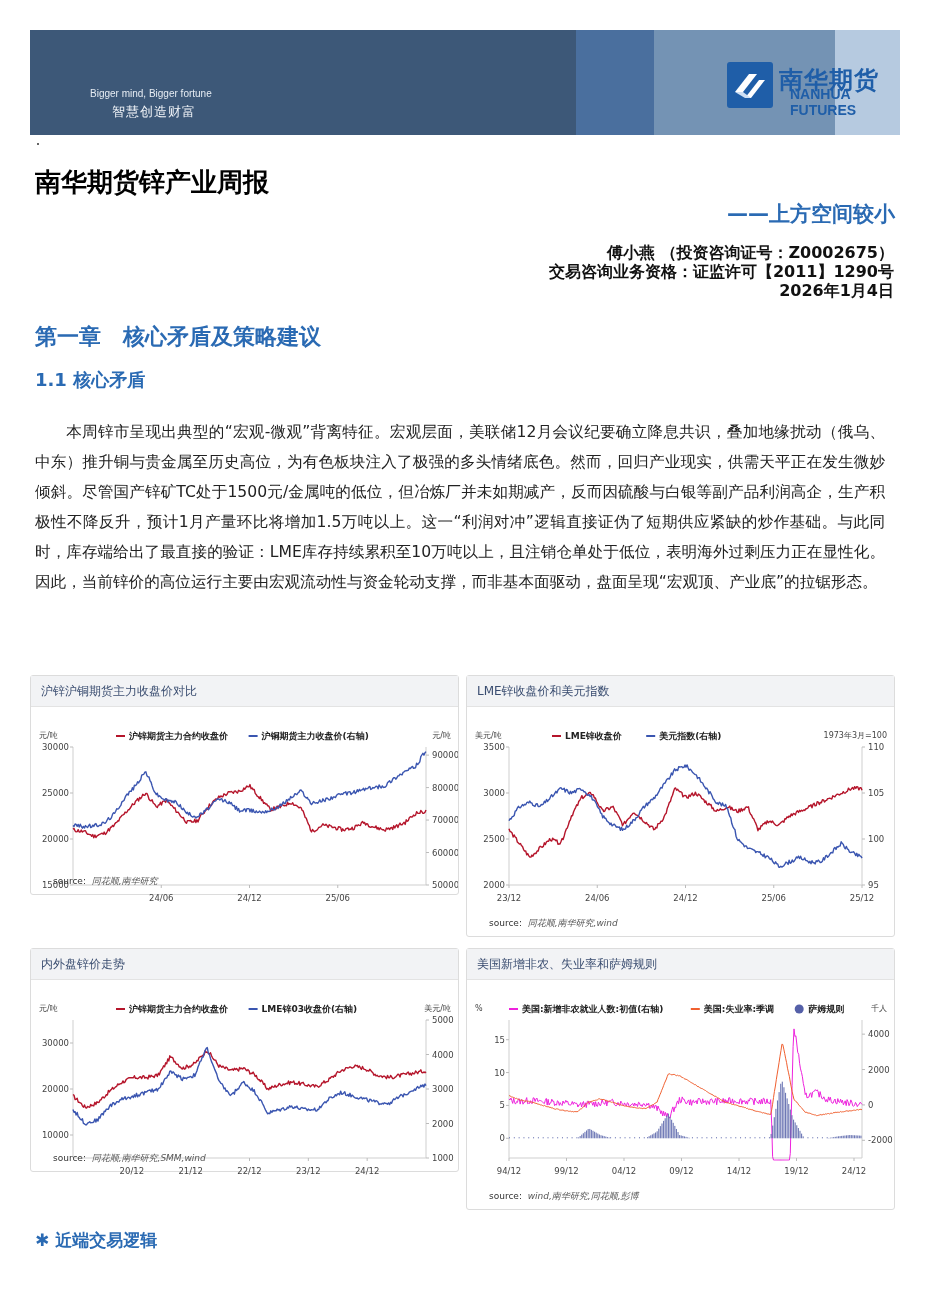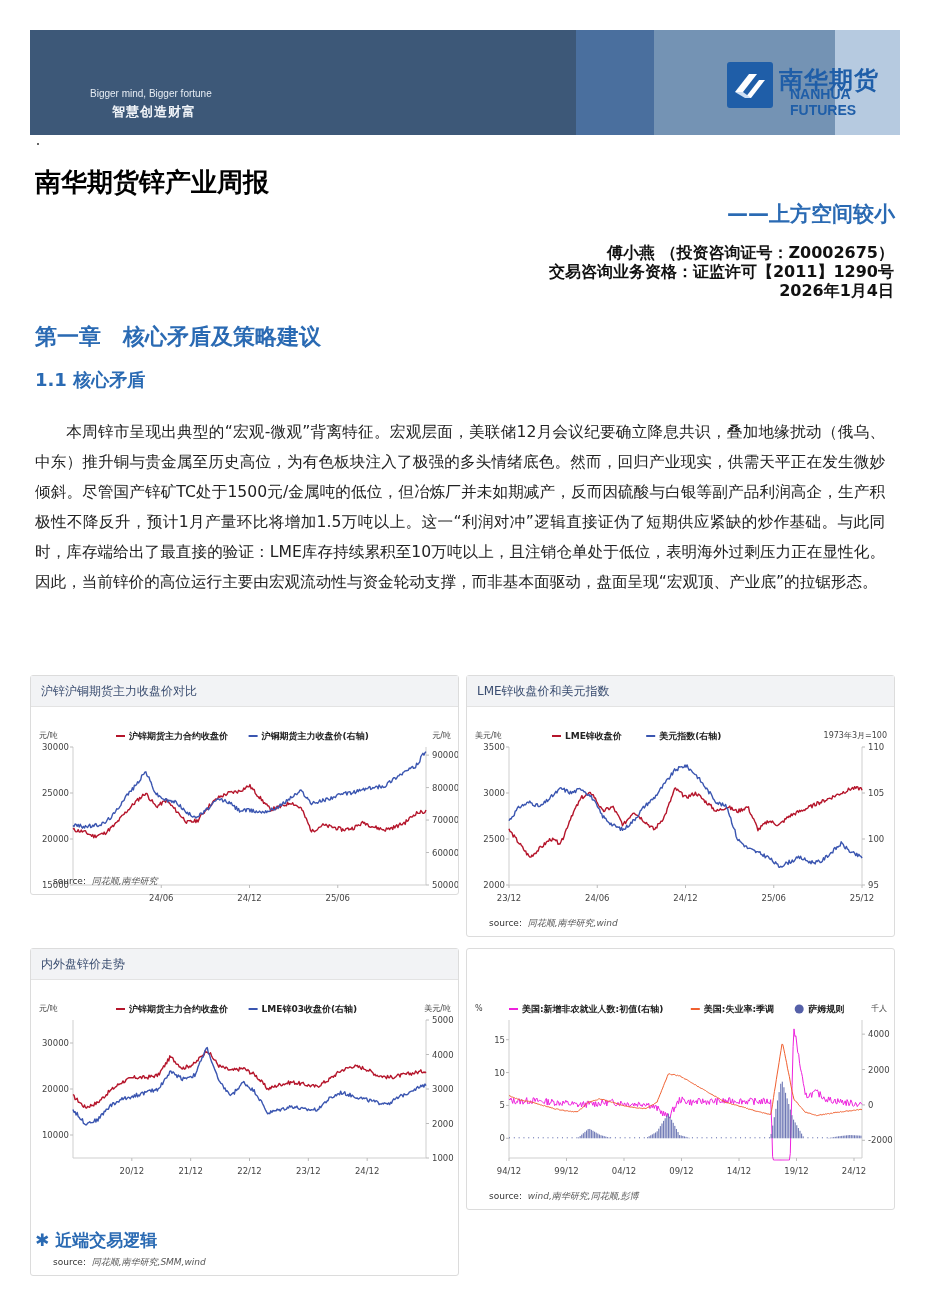--- a/index.html
+++ b/index.html
@@ -2,21 +2,21 @@
 <html><head>
 <meta charset="utf-8">
 <style>
   html, body { margin:0; padding:0; background:#ffffff; }
   body { width:930px; height:1303px; position:relative; overflow:hidden; font-family:"DejaVu Sans", sans-serif; color:#222; }
   .banner { position:absolute; left:30px; top:30px; width:870px; height:105px; background:#3d5878; overflow:hidden; }
   .banner .band1 { position:absolute; left:546px; top:0; width:78px; height:105px; background:#4a6f9e; }
   .banner .band2 { position:absolute; left:624px; top:0; width:181px; height:105px; background:#7493b4; }
   .banner .band3 { position:absolute; left:805px; top:0; width:65px; height:105px; background:#b6cae0; }
   .banner .slogan-en { position:absolute; left:60px; top:58px; font-size:10px; color:#e6ecf3; font-family:"Liberation Sans", sans-serif;text-align:right; }
-  .banner .slogan-cn { position:absolute; left:82px; top:73px; font-size:13px; color:#f2f5f9; letter-spacing:1px;font-weight:bold; }
+  .banner .slogan-cn { position:absolute; left:82px; top:73px; font-size:13px; color:#f2f5f9; letter-spacing:1px; }
   .logo { position:absolute; left:697px; top:32px; width:176px; height:48px; }
   .logo .mark { position:absolute; left:0; top:0; width:46px; height:46px; background:#1f5ea8; border-radius:3px; }
   .logo .mark svg { position:absolute; left:0; top:0; }
   .logo .name-cn { position:absolute; left:52px; top:2px; font-size:24px; font-weight:bold; color:#1f5ea8; letter-spacing:1px; }
   .logo .name-en { position:absolute; left:52px; top:24px; font-size:14px; font-weight:bold; color:#1f5ea8; font-family:"Liberation Sans", sans-serif;padding-left:11px; }
   .dot { position:absolute; left:37px; top:143px; width:2px; height:2px; background:#666; }
 
   .title { position:absolute; left:35px; top:165px; font-size:26px; font-weight:bold; color:#000000; }
   .subtitle { position:absolute; right:35px; top:200px; font-size:21px; font-weight:bold; color:#2a6ab3; }
   .meta { position:absolute; right:36px; top:243px; text-align:right; font-size:16px; font-weight:bold; line-height:19px; color:#111; }
@@ -150,21 +150,21 @@
       <line x1="306.75" y1="178" x2="306.75" y2="181" stroke="#bbb"></line>
       <text x="306.75" y="194" class="axis-lbl" text-anchor="middle">25/06</text>
       <line x1="395" y1="178" x2="395" y2="181" stroke="#bbb"></line>
       <text x="395" y="194" class="axis-lbl" text-anchor="middle">25/12</text>
       <path d="M42.0 121.8L43.0 124.5L44.1 124.9L45.1 126.0L46.2 130.0L47.2 128.0L48.2 130.0L49.3 130.9L50.3 135.0L51.4 136.1L52.4 137.1L53.5 136.5L54.5 138.7L55.5 139.4L56.6 142.6L57.6 144.1L58.7 143.9L59.7 147.7L60.7 146.6L61.8 148.9L62.8 150.1L63.9 150.1L64.9 148.1L65.9 149.2L67.0 146.9L68.0 146.3L69.1 146.5L70.1 143.9L71.2 144.0L72.2 140.2L73.2 139.3L74.3 139.8L75.3 140.3L76.4 139.4L77.4 135.8L78.4 137.6L79.5 134.8L80.5 134.2L81.6 134.2L82.6 131.6L83.7 133.7L84.7 134.0L85.7 131.1L86.8 132.6L87.8 132.5L88.9 133.8L89.9 132.9L90.9 137.2L92.0 137.0L93.0 137.1L94.1 134.3L95.1 131.5L96.1 132.6L97.2 129.0L98.2 124.9L99.3 122.0L100.3 121.1L101.4 117.8L102.4 114.2L103.4 112.9L104.5 108.8L105.5 108.7L106.6 104.8L107.6 102.4L108.6 100.6L109.7 97.8L110.7 98.4L111.8 94.3L112.8 93.3L113.8 91.3L114.9 88.6L115.9 91.5L117.0 90.3L118.0 89.2L119.1 87.7L120.1 87.9L121.1 86.8L122.2 85.5L123.2 85.4L124.3 87.5L125.3 87.8L126.3 87.7L127.4 91.0L128.4 90.9L129.5 94.5L130.5 96.2L131.6 98.5L132.6 100.1L133.6 99.6L134.7 101.4L135.7 102.4L136.8 104.6L137.8 104.1L138.8 101.7L139.9 100.6L140.9 101.0L142.0 102.7L143.0 101.7L144.0 99.9L145.1 100.0L146.1 99.2L147.2 102.0L148.2 104.9L149.3 104.7L150.3 106.8L151.3 108.3L152.4 110.5L153.4 112.6L154.5 114.8L155.5 118.8L156.5 116.7L157.6 114.5L158.6 116.5L159.7 113.8L160.7 112.5L161.7 111.4L162.8 110.9L163.8 108.7L164.9 107.7L165.9 106.4L167.0 106.1L168.0 107.1L169.0 107.9L170.1 108.4L171.1 108.5L172.2 110.0L173.2 111.9L174.2 110.5L175.3 113.4L176.3 114.8L177.4 115.3L178.4 116.5L179.5 115.5L180.5 117.5L181.5 117.7L182.6 120.3L183.6 119.2L184.7 119.2L185.7 119.6L186.7 122.7L187.8 122.3L188.8 120.4L189.9 120.9L190.9 116.6L191.9 116.6L193.0 116.3L194.0 114.1L195.1 114.3L196.1 112.7L197.2 109.3L198.2 107.2L199.2 106.3L200.3 101.2L201.3 98.7L202.4 95.3L203.4 94.6L204.4 90.6L205.5 88.2L206.5 84.7L207.6 81.4L208.6 81.0L209.6 83.2L210.7 82.3L211.7 83.8L212.8 84.8L213.8 84.7L214.9 85.5L215.9 89.9L216.9 88.8L218.0 88.4L219.0 88.6L220.1 90.9L221.1 91.2L222.1 87.9L223.2 89.4L224.2 87.5L225.3 86.0L226.3 88.8L227.4 87.9L228.4 85.1L229.4 88.0L230.5 88.9L231.5 87.1L232.6 88.1L233.6 89.1L234.6 91.3L235.7 92.0L236.7 92.3L237.8 95.5L238.8 94.0L239.8 97.1L240.9 98.1L241.9 96.4L243.0 97.9L244.0 97.5L245.1 101.5L246.1 100.9L247.1 103.7L248.2 103.9L249.2 104.4L250.3 102.6L251.3 103.5L252.3 103.2L253.4 101.8L254.4 102.9L255.5 102.7L256.5 102.9L257.5 102.4L258.6 101.7L259.6 100.4L260.7 101.0L261.7 100.3L262.8 99.1L263.8 102.6L264.8 100.3L265.9 103.0L266.9 103.3L268.0 102.8L269.0 102.4L270.0 105.4L271.1 105.5L272.1 101.9L273.2 104.9L274.2 101.5L275.3 104.0L276.3 102.2L277.3 102.9L278.4 100.6L279.4 99.9L280.5 100.3L281.5 99.8L282.5 105.0L283.6 107.3L284.6 108.3L285.7 111.0L286.7 111.8L287.7 114.2L288.8 116.4L289.8 119.1L290.9 123.7L291.9 121.3L293.0 122.2L294.0 118.7L295.0 118.9L296.1 116.7L297.1 116.9L298.2 115.0L299.2 117.0L300.2 113.8L301.3 115.7L302.3 114.6L303.4 114.2L304.4 115.5L305.4 114.0L306.5 115.6L307.5 117.1L308.6 118.1L309.6 118.6L310.7 118.5L311.7 117.6L312.7 116.8L313.8 115.6L314.8 114.8L315.9 114.1L316.9 115.3L317.9 111.6L319.0 112.0L320.0 109.9L321.1 110.5L322.1 109.0L323.2 109.9L324.2 106.9L325.2 108.6L326.3 106.5L327.3 106.7L328.4 107.9L329.4 104.9L330.4 103.8L331.5 105.4L332.5 103.3L333.6 104.4L334.6 103.2L335.6 104.1L336.7 102.9L337.7 103.5L338.8 101.8L339.8 101.7L340.9 101.0L341.9 98.7L342.9 99.0L344.0 97.8L345.0 100.8L346.1 97.3L347.1 96.3L348.1 98.9L349.2 98.6L350.2 94.7L351.3 95.1L352.3 97.6L353.3 95.4L354.4 95.7L355.4 92.7L356.5 92.9L357.5 95.0L358.6 93.7L359.6 93.4L360.6 91.6L361.7 91.5L362.7 91.2L363.8 91.6L364.8 92.0L365.8 88.8L366.9 89.3L367.9 89.9L369.0 88.2L370.0 87.3L371.1 87.3L372.1 88.0L373.1 87.5L374.2 86.6L375.2 86.6L376.3 84.7L377.3 86.1L378.3 86.1L379.4 84.9L380.4 84.2L381.5 81.1L382.5 82.6L383.5 83.2L384.6 81.6L385.6 80.6L386.7 82.3L387.7 79.6L388.8 81.5L389.8 79.6L390.8 79.9L391.9 82.9L392.9 80.7L394.0 80.8L395.0 83.2" fill="none" stroke="#b5152b" stroke-width="1.4" stroke-linejoin="round"></path>
       <path d="M42.0 113.8L43.0 111.7L44.1 112.0L45.1 109.8L46.2 109.4L47.2 108.5L48.2 104.2L49.3 103.6L50.3 101.1L51.4 99.3L52.4 100.6L53.5 100.7L54.5 99.1L55.5 97.5L56.6 98.7L57.6 97.3L58.7 97.8L59.7 95.7L60.7 95.2L61.8 95.9L62.8 94.0L63.9 95.9L64.9 96.0L65.9 98.4L67.0 98.8L68.0 99.4L69.1 96.9L70.1 96.6L71.2 99.6L72.2 99.5L73.2 99.1L74.3 97.5L75.3 97.8L76.4 96.9L77.4 94.2L78.4 95.7L79.5 92.4L80.5 94.5L81.6 92.9L82.6 91.9L83.7 89.2L84.7 87.7L85.7 89.7L86.8 88.1L87.8 86.3L88.9 84.3L89.9 85.9L90.9 83.2L92.0 81.9L93.0 80.9L94.1 80.8L95.1 82.3L96.1 82.2L97.2 81.3L98.2 85.0L99.3 82.5L100.3 83.0L101.4 85.7L102.4 86.9L103.4 84.3L104.5 86.6L105.5 84.7L106.6 85.4L107.6 83.6L108.6 85.6L109.7 82.2L110.7 81.6L111.8 81.7L112.8 81.4L113.8 82.9L114.9 83.3L115.9 83.1L117.0 84.9L118.0 84.8L119.1 86.5L120.1 88.1L121.1 88.3L122.2 87.7L123.2 89.6L124.3 88.4L125.3 92.8L126.3 93.0L127.4 93.2L128.4 94.8L129.5 97.0L130.5 99.9L131.6 101.3L132.6 102.3L133.6 106.0L134.7 106.7L135.7 110.9L136.8 108.8L137.8 111.3L138.8 111.2L139.9 113.9L140.9 114.7L142.0 115.7L143.0 117.6L144.0 116.1L145.1 118.9L146.1 118.0L147.2 117.1L148.2 118.2L149.3 120.2L150.3 119.8L151.3 120.4L152.4 120.0L153.4 123.4L154.5 120.3L155.5 123.4L156.5 121.9L157.6 122.3L158.6 121.8L159.7 118.2L160.7 120.3L161.7 119.6L162.8 118.3L163.8 115.1L164.9 116.3L165.9 112.8L167.0 112.7L168.0 113.5L169.0 110.7L170.1 110.4L171.1 109.4L172.2 107.2L173.2 103.9L174.2 103.1L175.3 101.0L176.3 99.3L177.4 101.0L178.4 98.9L179.5 96.1L180.5 98.6L181.5 95.5L182.6 95.9L183.6 93.1L184.7 92.3L185.7 92.7L186.7 90.6L187.8 91.4L188.8 88.2L189.9 88.4L190.9 86.4L191.9 84.7L193.0 81.9L194.0 80.5L195.1 81.1L196.1 77.4L197.2 76.2L198.2 76.0L199.2 73.4L200.3 71.8L201.3 71.5L202.4 72.0L203.4 69.6L204.4 66.0L205.5 67.9L206.5 64.0L207.6 61.8L208.6 63.7L209.6 62.6L210.7 63.5L211.7 59.6L212.8 60.0L213.8 59.9L214.9 59.6L215.9 60.7L216.9 60.4L218.0 58.0L219.0 60.2L220.1 57.9L221.1 60.7L222.1 63.3L223.2 62.3L224.2 63.2L225.3 65.0L226.3 66.1L227.4 67.1L228.4 67.6L229.4 67.9L230.5 71.5L231.5 70.6L232.6 70.8L233.6 74.8L234.6 75.4L235.7 76.0L236.7 78.6L237.8 80.0L238.8 81.8L239.8 81.1L240.9 83.0L241.9 86.7L243.0 84.7L244.0 86.5L245.1 89.0L246.1 91.7L247.1 92.8L248.2 94.9L249.2 96.5L250.3 95.8L251.3 97.4L252.3 95.2L253.4 96.3L254.4 98.9L255.5 95.9L256.5 98.5L257.5 99.1L258.6 97.4L259.6 101.0L260.7 102.0L261.7 106.3L262.8 109.4L263.8 110.9L264.8 116.6L265.9 119.6L266.9 121.4L268.0 122.8L269.0 129.2L270.0 131.8L271.1 133.5L272.1 132.5L273.2 134.6L274.2 135.3L275.3 136.6L276.3 137.3L277.3 139.8L278.4 138.9L279.4 138.9L280.5 141.5L281.5 141.4L282.5 141.1L283.6 141.4L284.6 141.8L285.7 142.4L286.7 143.0L287.7 143.4L288.8 145.6L289.8 144.6L290.9 144.6L291.9 145.3L293.0 144.7L294.0 147.6L295.0 147.6L296.1 149.5L297.1 147.0L298.2 150.8L299.2 149.6L300.2 148.8L301.3 149.5L302.3 151.4L303.4 152.4L304.4 151.2L305.4 154.0L306.5 155.7L307.5 156.8L308.6 154.8L309.6 156.7L310.7 156.9L311.7 160.0L312.7 160.4L313.8 159.2L314.8 160.1L315.9 159.4L316.9 158.7L317.9 157.1L319.0 155.0L320.0 155.7L321.1 157.5L322.1 153.3L323.2 156.3L324.2 155.7L325.2 152.9L326.3 154.9L327.3 154.0L328.4 152.1L329.4 150.0L330.4 150.9L331.5 149.2L332.5 151.5L333.6 149.2L334.6 152.1L335.6 152.8L336.7 152.6L337.7 150.9L338.8 153.5L339.8 153.6L340.9 154.3L341.9 155.9L342.9 154.3L344.0 156.7L345.0 153.6L346.1 155.7L347.1 155.7L348.1 156.9L349.2 153.7L350.2 154.5L351.3 153.1L352.3 154.3L353.3 155.6L354.4 155.3L355.4 154.3L356.5 150.7L357.5 152.9L358.6 148.9L359.6 148.4L360.6 150.3L361.7 149.1L362.7 147.4L363.8 145.7L364.8 145.5L365.8 145.9L366.9 141.4L367.9 140.4L369.0 142.4L370.0 139.7L371.1 140.0L372.1 139.1L373.1 139.0L374.2 134.8L375.2 136.2L376.3 137.4L377.3 140.3L378.3 141.8L379.4 139.4L380.4 141.9L381.5 142.8L382.5 145.2L383.5 145.5L384.6 145.3L385.6 145.1L386.7 144.8L387.7 146.4L388.8 148.6L389.8 146.3L390.8 149.5L391.9 147.3L392.9 148.9L394.0 149.4L395.0 151.2" fill="none" stroke="#3a55b0" stroke-width="1.4" stroke-linejoin="round"></path>
     </svg>
   <div class="src">source:&nbsp; <i>同花顺,南华研究,wind</i></div>
 </div>
 
-<div class="panel" style="left:30px;top:948px;height:328px;">
+<div class="panel" style="left:30px;top:948px;height:224px;">
   <div class="ph">内外盘锌价走势</div>
   <svg class="chart" id="c2" width="427" height="200">
       <line x1="85" y1="29" x2="94" y2="29" stroke="#b5152b" stroke-width="2"></line>
       <text x="98" y="32" class="leg">沪锌期货主力合约收盘价</text>
       <line x1="217.6" y1="29" x2="226.6" y2="29" stroke="#3a55b0" stroke-width="2"></line>
       <text x="230.6" y="32" class="leg">LME锌03收盘价(右轴)</text>
       <text x="8" y="31" class="unit">元/吨</text>
       <text x="420" y="31" class="unit" text-anchor="end">美元/吨</text>
       <line x1="42" y1="40" x2="42" y2="178" stroke="#cfcfcf"></line>
       <line x1="395" y1="40" x2="395" y2="178" stroke="#cfcfcf"></line>
@@ -195,20 +195,21 @@
       <text x="277.33333333333337" y="194" class="axis-lbl" text-anchor="middle">23/12</text>
       <line x1="336.1666666666667" y1="178" x2="336.1666666666667" y2="181" stroke="#bbb"></line>
       <text x="336.1666666666667" y="194" class="axis-lbl" text-anchor="middle">24/12</text>
       <path d="M42.0 114.4L43.0 115.3L44.1 119.5L45.1 119.3L46.2 118.3L47.2 122.2L48.2 122.3L49.3 122.8L50.3 123.3L51.4 125.8L52.4 127.2L53.5 125.0L54.5 127.7L55.5 128.1L56.6 126.5L57.6 126.9L58.7 127.2L59.7 124.4L60.7 125.7L61.8 125.3L62.8 125.9L63.9 122.3L64.9 124.5L65.9 121.7L67.0 122.5L68.0 122.4L69.1 120.0L70.1 119.8L71.2 117.4L72.2 116.9L73.2 117.9L74.3 116.6L75.3 114.7L76.4 115.1L77.4 110.4L78.4 111.9L79.5 110.1L80.5 109.4L81.6 107.4L82.6 109.1L83.7 107.9L84.7 106.8L85.7 106.3L86.8 103.9L87.8 104.7L88.9 103.9L89.9 103.8L90.9 103.2L92.0 100.9L93.0 102.8L94.1 101.9L95.1 99.6L96.1 98.8L97.2 98.0L98.2 97.8L99.3 97.7L100.3 97.7L101.4 97.7L102.4 97.7L103.4 95.7L104.5 98.4L105.5 98.2L106.6 98.8L107.6 98.1L108.6 97.0L109.7 96.8L110.7 98.6L111.8 95.9L112.8 95.7L113.8 98.2L114.9 97.4L115.9 97.8L117.0 98.9L118.0 95.2L119.1 97.1L120.1 95.3L121.1 96.2L122.2 96.5L123.2 97.6L124.3 94.8L125.3 94.2L126.3 96.5L127.4 93.1L128.4 94.9L129.5 91.2L130.5 89.6L131.6 88.2L132.6 85.8L133.6 86.7L134.7 82.8L135.7 83.8L136.8 78.9L137.8 81.0L138.8 75.8L139.9 77.3L140.9 77.2L142.0 78.1L143.0 81.8L144.0 81.4L145.1 84.1L146.1 84.2L147.2 84.4L148.2 87.0L149.3 86.9L150.3 88.3L151.3 89.1L152.4 87.1L153.4 89.2L154.5 88.7L155.5 85.1L156.5 86.1L157.6 87.8L158.6 86.2L159.7 86.9L160.7 85.1L161.7 85.0L162.8 82.3L163.8 82.8L164.9 82.8L165.9 80.5L167.0 80.9L168.0 77.4L169.0 77.0L170.1 76.2L171.1 76.4L172.2 74.9L173.2 74.8L174.2 70.5L175.3 72.4L176.3 72.3L177.4 73.3L178.4 74.2L179.5 72.7L180.5 75.8L181.5 77.8L182.6 79.4L183.6 80.1L184.7 80.1L185.7 82.9L186.7 84.7L187.8 87.3L188.8 84.9L189.9 86.2L190.9 87.3L191.9 86.1L193.0 87.4L194.0 88.6L195.1 87.0L196.1 87.7L197.2 90.0L198.2 90.0L199.2 89.6L200.3 89.7L201.3 89.0L202.4 90.2L203.4 88.3L204.4 89.5L205.5 88.5L206.5 89.8L207.6 91.0L208.6 87.4L209.6 88.8L210.7 88.2L211.7 89.0L212.8 87.7L213.8 88.2L214.9 89.9L215.9 90.7L216.9 89.6L218.0 90.8L219.0 94.0L220.1 93.3L221.1 93.5L222.1 92.1L223.2 94.0L224.2 96.5L225.3 95.5L226.3 98.6L227.4 99.7L228.4 99.6L229.4 101.6L230.5 100.1L231.5 101.5L232.6 104.4L233.6 103.5L234.6 107.2L235.7 109.2L236.7 108.5L237.8 109.8L238.8 107.5L239.8 108.8L240.9 106.1L241.9 106.9L243.0 107.2L244.0 105.2L245.1 107.3L246.1 106.3L247.1 105.6L248.2 103.4L249.2 104.3L250.3 105.9L251.3 105.4L252.3 104.0L253.4 104.7L254.4 103.9L255.5 103.3L256.5 103.8L257.5 100.9L258.6 104.5L259.6 101.6L260.7 102.5L261.7 102.2L262.8 101.1L263.8 104.3L264.8 103.4L265.9 104.3L266.9 103.8L268.0 101.5L269.0 105.2L270.0 103.1L271.1 102.8L272.1 102.3L273.2 104.4L274.2 105.6L275.3 105.6L276.3 106.2L277.3 104.5L278.4 105.6L279.4 106.8L280.5 105.5L281.5 104.7L282.5 104.6L283.6 107.0L284.6 105.0L285.7 105.6L286.7 106.5L287.7 107.2L288.8 106.1L289.8 105.8L290.9 103.0L291.9 102.9L293.0 100.8L294.0 102.9L295.0 102.0L296.1 101.6L297.1 101.6L298.2 98.0L299.2 98.3L300.2 96.9L301.3 96.4L302.3 97.3L303.4 95.3L304.4 96.3L305.4 93.3L306.5 91.5L307.5 92.1L308.6 92.4L309.6 91.6L310.7 90.2L311.7 89.8L312.7 91.1L313.8 89.7L314.8 87.6L315.9 87.6L316.9 88.0L317.9 87.6L319.0 86.9L320.0 87.4L321.1 88.1L322.1 87.6L323.2 86.9L324.2 85.0L325.2 85.8L326.3 85.4L327.3 87.4L328.4 86.0L329.4 87.8L330.4 89.4L331.5 86.5L332.5 88.8L333.6 89.4L334.6 89.7L335.6 91.1L336.7 90.5L337.7 91.1L338.8 89.3L339.8 90.5L340.9 91.9L341.9 92.7L342.9 95.2L344.0 94.2L345.0 96.0L346.1 95.3L347.1 96.3L348.1 96.7L349.2 95.9L350.2 95.9L351.3 97.4L352.3 96.2L353.3 96.1L354.4 97.0L355.4 98.7L356.5 95.4L357.5 97.6L358.6 97.8L359.6 95.5L360.6 96.8L361.7 98.6L362.7 98.5L363.8 97.4L364.8 96.8L365.8 95.6L366.9 94.3L367.9 94.5L369.0 97.0L370.0 93.6L371.1 94.0L372.1 93.2L373.1 93.6L374.2 93.8L375.2 94.3L376.3 92.7L377.3 92.1L378.3 94.7L379.4 93.3L380.4 95.2L381.5 92.8L382.5 93.7L383.5 93.7L384.6 91.0L385.6 92.2L386.7 93.7L387.7 91.5L388.8 91.2L389.8 89.8L390.8 92.6L391.9 92.8L392.9 91.9L394.0 92.7L395.0 91.7" fill="none" stroke="#b5152b" stroke-width="1.4" stroke-linejoin="round"></path>
       <path d="M42.0 129.4L43.0 132.3L44.1 131.7L45.1 135.0L46.2 132.5L47.2 136.7L48.2 137.3L49.3 139.3L50.3 140.0L51.4 138.7L52.4 143.3L53.5 143.9L54.5 144.8L55.5 144.8L56.6 143.2L57.6 142.7L58.7 141.7L59.7 142.8L60.7 142.6L61.8 142.6L62.8 141.9L63.9 138.9L64.9 142.0L65.9 139.0L67.0 141.1L68.0 136.8L69.1 137.9L70.1 134.5L71.2 133.4L72.2 135.0L73.2 131.1L74.3 131.5L75.3 129.1L76.4 129.3L77.4 129.3L78.4 126.4L79.5 124.3L80.5 126.5L81.6 123.0L82.6 122.7L83.7 124.7L84.7 123.5L85.7 121.7L86.8 121.7L87.8 122.2L88.9 119.8L89.9 119.9L90.9 117.7L92.0 119.6L93.0 118.2L94.1 116.8L95.1 119.5L96.1 118.4L97.2 117.1L98.2 117.6L99.3 118.7L100.3 117.0L101.4 116.0L102.4 117.6L103.4 114.8L104.5 116.9L105.5 113.3L106.6 116.8L107.6 115.0L108.6 115.9L109.7 113.5L110.7 112.4L111.8 112.2L112.8 114.9L113.8 111.5L114.9 112.2L115.9 111.7L117.0 110.6L118.0 110.3L119.1 110.0L120.1 111.9L121.1 108.9L122.2 112.1L123.2 110.0L124.3 110.2L125.3 108.6L126.3 111.0L127.4 108.4L128.4 108.1L129.5 106.9L130.5 102.9L131.6 104.5L132.6 101.5L133.6 99.0L134.7 98.1L135.7 98.1L136.8 95.3L137.8 95.2L138.8 91.1L139.9 91.0L140.9 93.3L142.0 91.8L143.0 92.7L144.0 94.8L145.1 94.6L146.1 97.5L147.2 94.9L148.2 96.7L149.3 95.9L150.3 99.7L151.3 100.5L152.4 97.3L153.4 98.3L154.5 97.9L155.5 98.7L156.5 97.4L157.6 97.4L158.6 96.8L159.7 96.4L160.7 97.5L161.7 97.5L162.8 93.6L163.8 96.5L164.9 93.2L165.9 91.0L167.0 87.0L168.0 84.4L169.0 81.5L170.1 80.9L171.1 77.3L172.2 77.1L173.2 73.0L174.2 70.4L175.3 68.4L176.3 67.6L177.4 73.4L178.4 74.4L179.5 78.5L180.5 81.6L181.5 83.7L182.6 86.5L183.6 89.1L184.7 91.6L185.7 93.9L186.7 97.9L187.8 100.4L188.8 101.7L189.9 103.4L190.9 103.7L191.9 105.4L193.0 108.8L194.0 107.9L195.1 111.3L196.1 110.7L197.2 112.1L198.2 114.1L199.2 115.4L200.3 114.4L201.3 113.4L202.4 112.4L203.4 114.2L204.4 109.5L205.5 110.5L206.5 109.0L207.6 109.0L208.6 106.4L209.6 105.1L210.7 102.8L211.7 102.5L212.8 101.4L213.8 103.6L214.9 105.8L215.9 105.0L216.9 106.5L218.0 107.3L219.0 108.9L220.1 110.3L221.1 108.0L222.1 111.4L223.2 109.7L224.2 114.0L225.3 115.3L226.3 116.0L227.4 118.2L228.4 120.5L229.4 119.7L230.5 120.9L231.5 123.5L232.6 125.6L233.6 128.0L234.6 130.1L235.7 132.1L236.7 133.8L237.8 133.1L238.8 133.7L239.8 130.8L240.9 132.4L241.9 130.5L243.0 131.0L244.0 130.7L245.1 130.9L246.1 129.1L247.1 130.1L248.2 129.4L249.2 131.1L250.3 129.1L251.3 128.2L252.3 127.8L253.4 130.0L254.4 129.6L255.5 129.1L256.5 127.2L257.5 128.1L258.6 125.7L259.6 126.9L260.7 126.0L261.7 128.0L262.8 128.4L263.8 127.0L264.8 127.5L265.9 126.1L266.9 128.3L268.0 129.2L269.0 129.2L270.0 127.9L271.1 127.4L272.1 128.3L273.2 128.2L274.2 128.0L275.3 129.0L276.3 130.6L277.3 129.1L278.4 130.0L279.4 130.4L280.5 129.6L281.5 129.9L282.5 129.8L283.6 128.1L284.6 130.9L285.7 131.1L286.7 129.4L287.7 129.6L288.8 126.3L289.8 127.7L290.9 125.6L291.9 124.1L293.0 122.8L294.0 121.8L295.0 122.8L296.1 121.0L297.1 120.5L298.2 117.3L299.2 117.1L300.2 116.9L301.3 117.9L302.3 117.4L303.4 116.6L304.4 114.7L305.4 115.8L306.5 113.9L307.5 113.7L308.6 114.7L309.6 111.1L310.7 114.2L311.7 114.0L312.7 113.0L313.8 111.7L314.8 115.4L315.9 115.6L316.9 114.4L317.9 116.3L319.0 113.3L320.0 116.8L321.1 115.1L322.1 116.0L323.2 117.2L324.2 117.9L325.2 118.3L326.3 118.0L327.3 119.1L328.4 118.5L329.4 117.5L330.4 117.3L331.5 119.0L332.5 118.0L333.6 118.5L334.6 118.1L335.6 117.9L336.7 121.0L337.7 121.9L338.8 119.3L339.8 119.5L340.9 121.1L341.9 120.8L342.9 120.1L344.0 121.9L345.0 120.7L346.1 121.1L347.1 122.3L348.1 124.6L349.2 123.9L350.2 124.2L351.3 123.3L352.3 124.0L353.3 122.8L354.4 123.3L355.4 123.5L356.5 124.2L357.5 122.9L358.6 124.6L359.6 122.3L360.6 123.3L361.7 120.3L362.7 118.8L363.8 119.6L364.8 118.4L365.8 117.1L366.9 118.5L367.9 117.2L369.0 115.7L370.0 114.5L371.1 115.2L372.1 116.8L373.1 113.8L374.2 114.6L375.2 114.8L376.3 114.6L377.3 113.8L378.3 112.2L379.4 111.6L380.4 111.1L381.5 111.0L382.5 110.9L383.5 109.1L384.6 110.2L385.6 107.7L386.7 106.6L387.7 108.1L388.8 107.6L389.8 105.2L390.8 106.6L391.9 104.8L392.9 107.1L394.0 104.0L395.0 105.7" fill="none" stroke="#3a55b0" stroke-width="1.4" stroke-linejoin="round"></path>
     </svg>
   <div class="src">source:&nbsp; <i>同花顺,南华研究,SMM,wind</i></div>
 </div>
 
 <div class="panel" style="left:466px;top:948px;height:262px;">
+  <div class="ph">美国新增非农、失业率和萨姆规则</div>
   <svg class="chart" id="c3" width="427" height="200">
       <line x1="42" y1="29" x2="51" y2="29" stroke="#ee22dd" stroke-width="2"></line>
       <text x="55" y="32" class="leg">美国:新增非农就业人数:初值(右轴)</text>
       <line x1="223.79999999999998" y1="29" x2="232.79999999999998" y2="29" stroke="#f06030" stroke-width="2"></line>
       <text x="236.79999999999998" y="32" class="leg">美国:失业率:季调</text>
       <circle cx="332.2" cy="29" r="4.5" fill="#5560a8"></circle>
       <text x="341.2" y="32" class="leg">萨姆规则</text>
       <text x="8" y="31" class="unit">%</text>
       <text x="420" y="31" class="unit" text-anchor="end">千人</text>
       <line x1="42" y1="40" x2="42" y2="178" stroke="#cfcfcf"></line>

